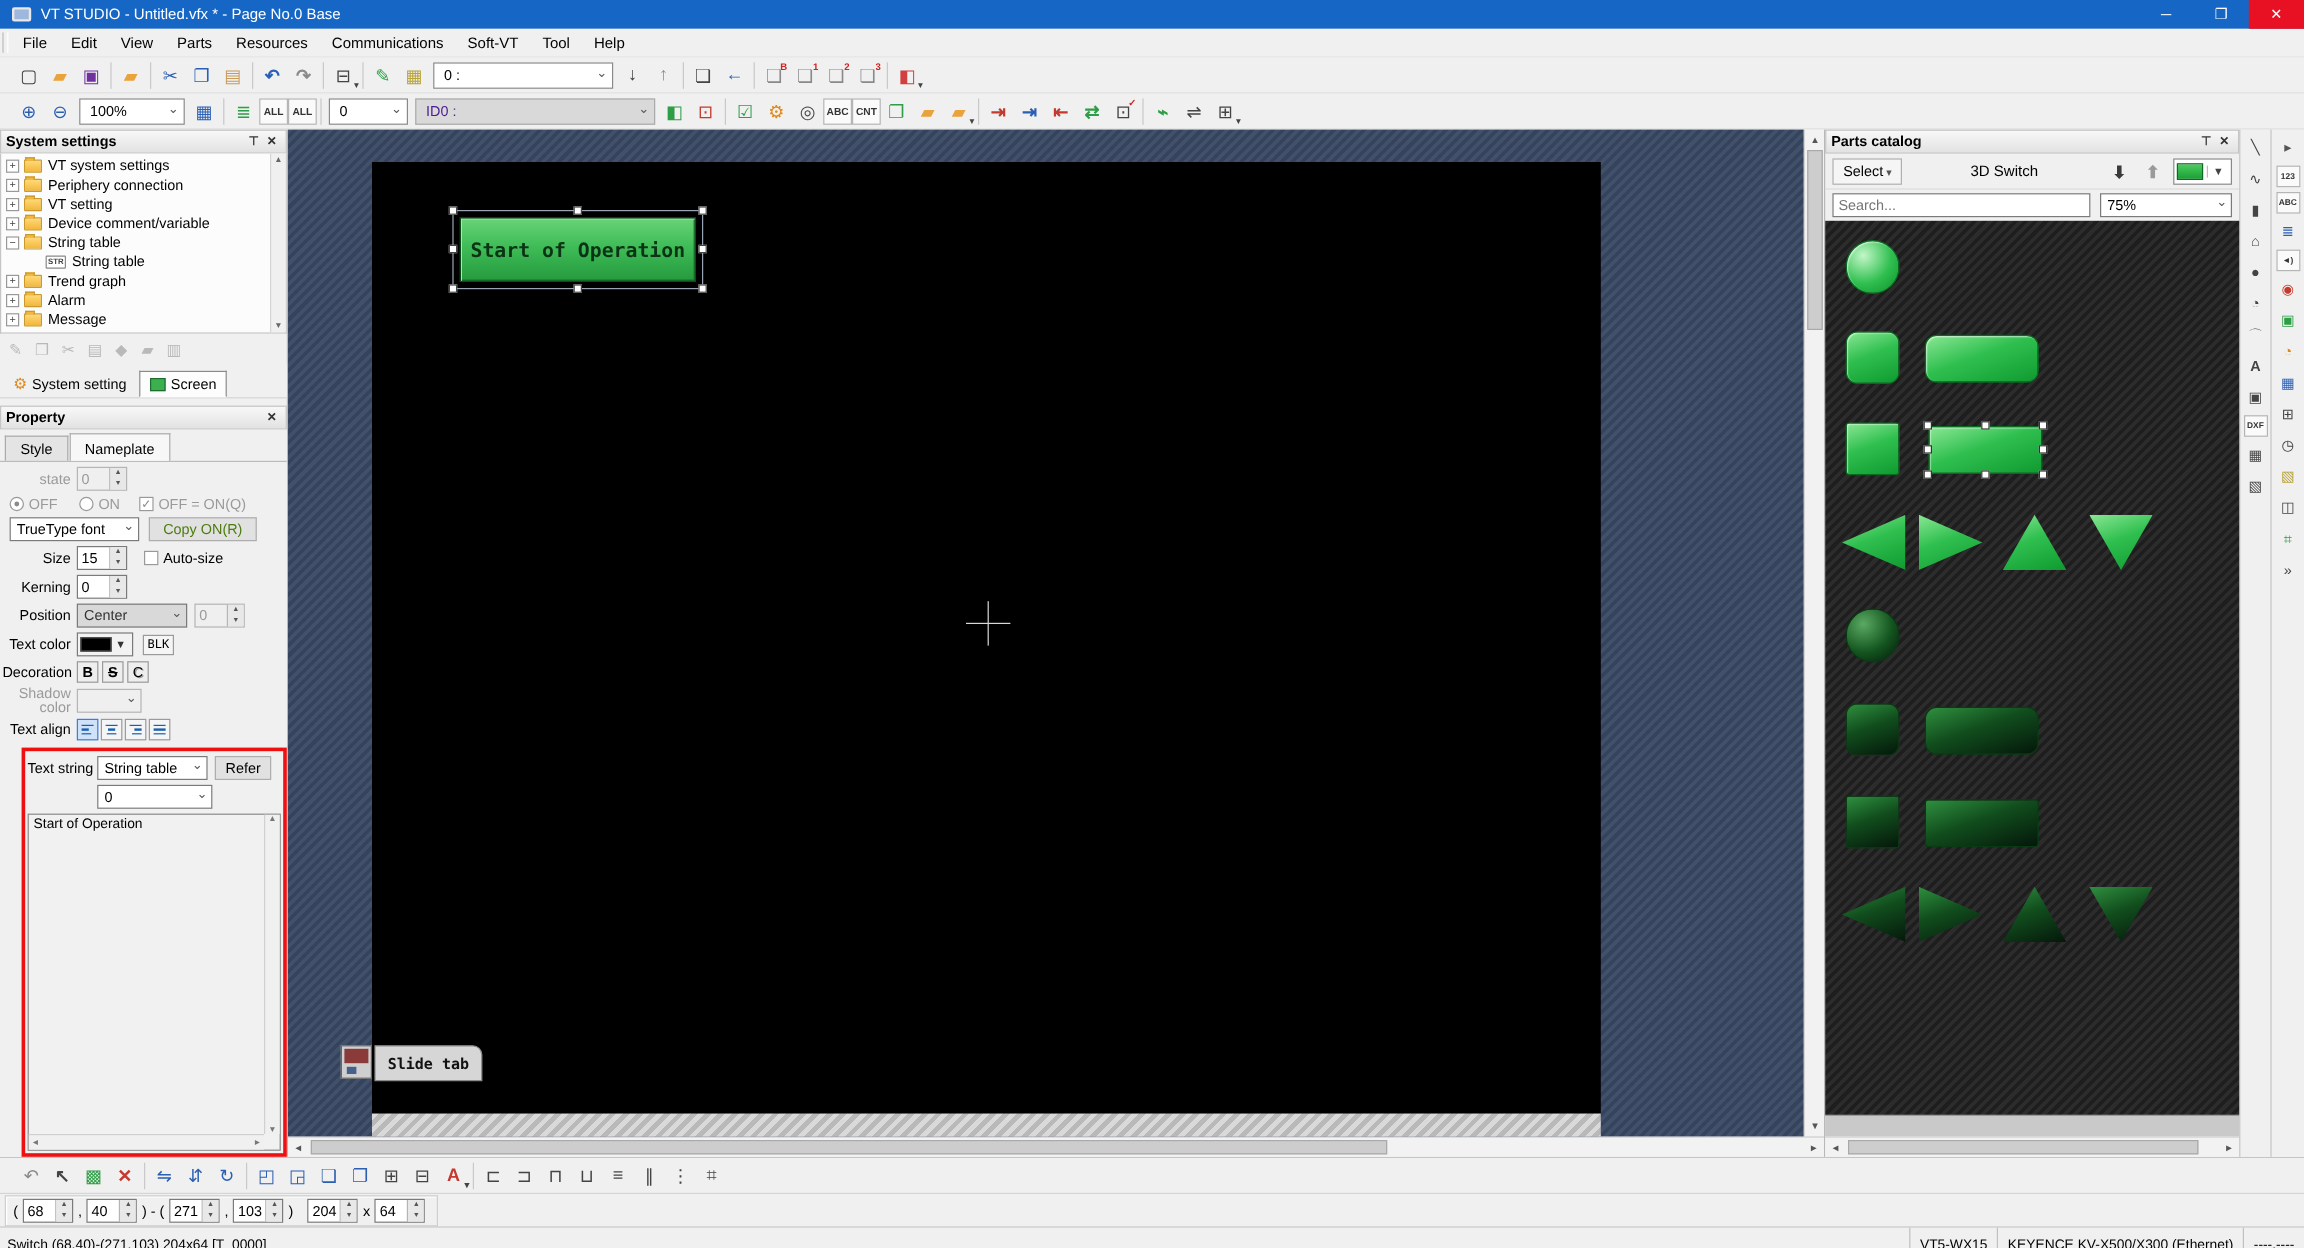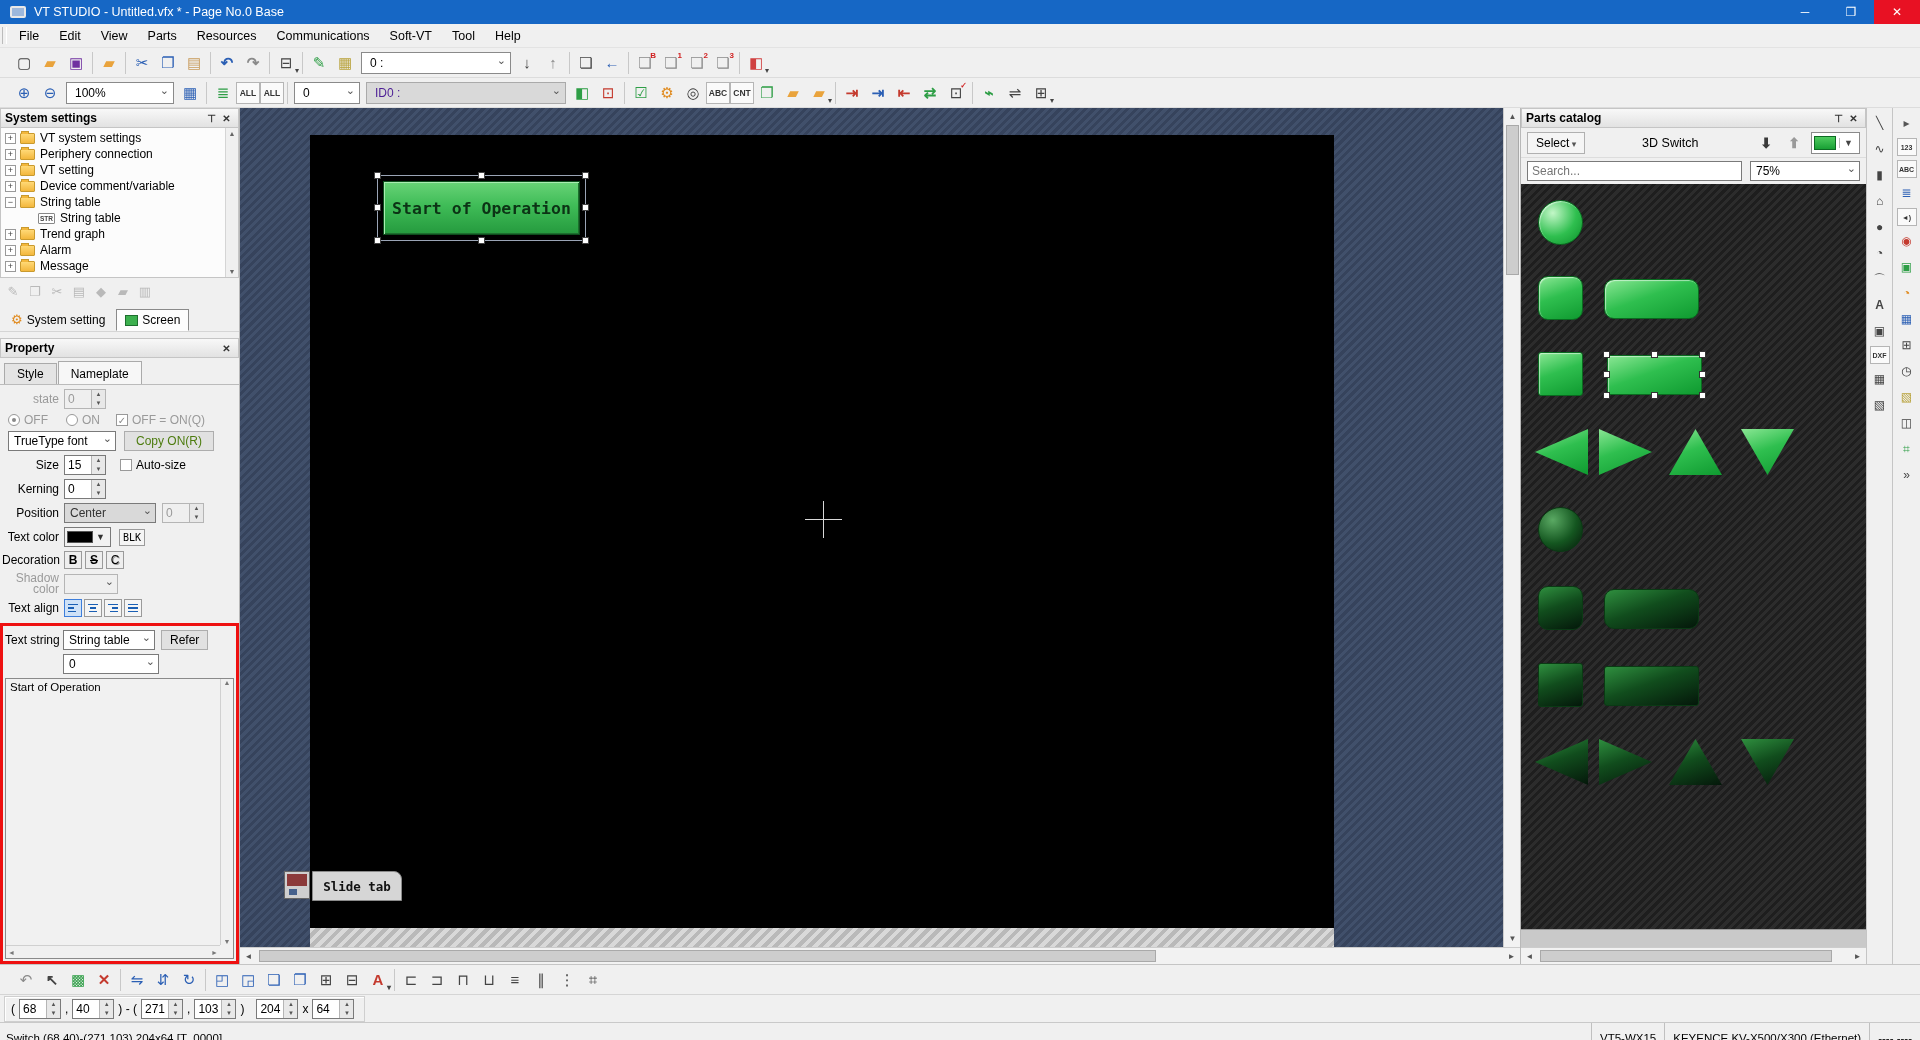--- a/index.html
+++ b/index.html
@@ -91,21 +91,21 @@
   .decbtn.strike { text-decoration:line-through; }
   .decbtn.shadowc { text-shadow:1px 1px 0 #999; font-weight:normal; }
   .alignbtn { width:18px; height:18px; border:1px solid #9a9a9a; background:#f5f5f5; margin-right:2px; display:inline-flex; flex-direction:column; justify-content:center; gap:2px; padding:3px; }
   .alignbtn i { height:1.5px; background:#1a5fb4; }
   .alignbtn.a-left i:nth-child(2){width:60%} .alignbtn.a-left i:nth-child(1){width:100%} .alignbtn.a-left i:nth-child(3){width:80%}
   .alignbtn.a-center i:nth-child(1){width:100%} .alignbtn.a-center i:nth-child(2){width:60%;margin:0 auto} .alignbtn.a-center i:nth-child(3){width:80%;margin:0 auto}
   .alignbtn.a-right i:nth-child(1){width:100%;margin-left:auto} .alignbtn.a-right i:nth-child(2){width:60%;margin-left:auto} .alignbtn.a-right i:nth-child(3){width:80%;margin-left:auto}
   .alignbtn.a-just i{width:100%}
   .alignbtn.active { border-color:#3d7edb; background:#cfe2f7; }
 
-  .ts-section { flex:1; border:3px solid #ee1010; background:#f0f0f0; display:flex; flex-direction:column; padding:4px 2px 2px 2px; }
+  .ts-section { flex:1; border:3px solid #ee1010; background:#f0f0f0; display:flex; flex-direction:column; padding:4px 2px 2px 2px;margin-left:18px; }
   .ts-row { display:flex; align-items:center; margin-bottom:4px; }
   .ts-list { flex:1; border:1px solid #8a8a8a; background:#f1f1f1; position:relative; font-size:11.5px; }
   .ts-entry { padding:2px 4px; }
   .mini-scroll-v { position:absolute; top:0; right:0; bottom:13px; width:13px; background:#f0f0f0; border-left:1px solid #d0d0d0; display:flex; flex-direction:column; justify-content:space-between; font-size:7px; color:#777; text-align:center; }
   .mini-scroll-h { position:absolute; left:0; right:13px; bottom:0; height:13px; background:#f0f0f0; border-top:1px solid #d0d0d0; display:flex; justify-content:space-between; font-size:7px; color:#777; align-items:center; padding:0 2px; }
 
   
   .centercol { width:1280px; display:flex; flex-direction:column; }
   .canvas-wrap { flex:1; display:flex; }
   .workspace { flex:1; position:relative; background:repeating-linear-gradient(135deg,#41506b 0 3px,#36435c 3px 6px); overflow:hidden; }
@@ -245,21 +245,21 @@
       <span class="tbi sep"></span>
       <span class="tbi ic-redblue dd">◧</span>
     </div>
 </div>
 <div class="toolbar">
   <span class="grip"></span>
   <div style="display:flex;align-items:center">
 
   <span class="tbi ic-blue">⊕</span>
       <span class="tbi ic-blue">⊖</span>
-      <span class="tbi combo" style="width: 108px; margin: 0px 3px;">100%</span>
+      <span class="tbi combo" style="width: 88px; margin: 0px 3px;">100%</span>
       <span class="tbi ic-blue">▦</span>
       <span class="tbi sep"></span>
       <span class="tbi ic-green">≣</span>
       <span class="tbi txt">ALL</span>
       <span class="tbi txt">ALL</span>
       <span class="tbi sep"></span>
       <span class="tbi combo" style="width: 66px; margin: 0px 3px;">0</span>
       <span class="tbi combo dis" style="width: 200px; margin: 0px 3px;">ID0  :</span>
       <span class="tbi ic-green">◧</span>
       <span class="tbi ic-red">⊡</span>

